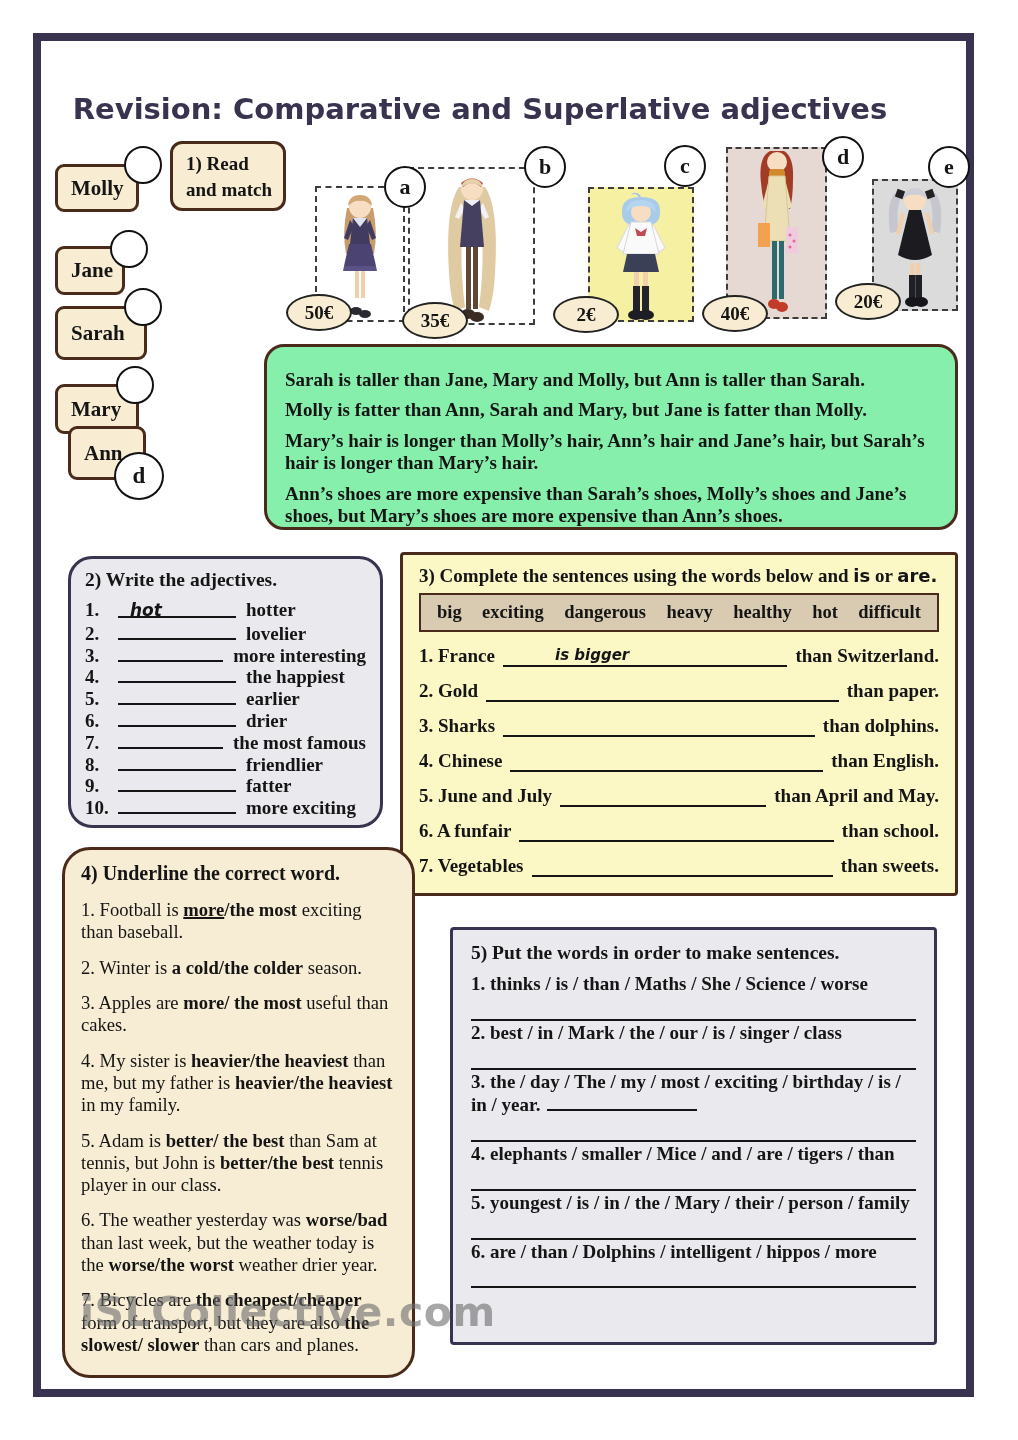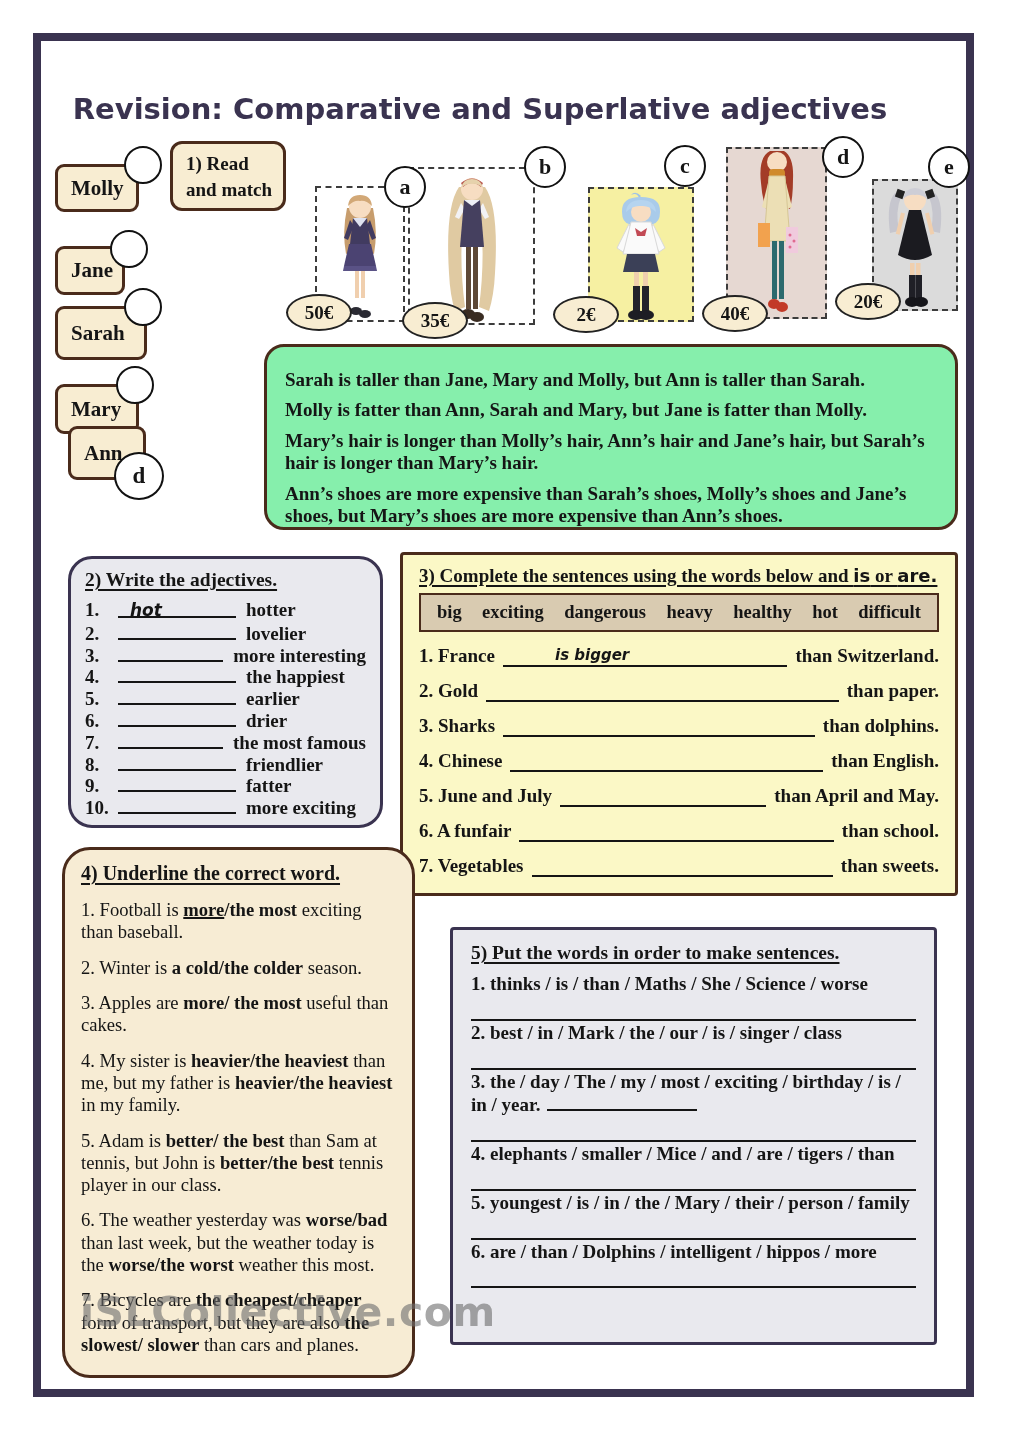--- a/index.html
+++ b/index.html
@@ -54,21 +54,21 @@
   #pr-c{left:553px;top:296px;}
   #pr-d{left:702px;top:295px;}
   #pr-e{left:835px;top:283px;}
   
   #reading-box{position:absolute;left:264px;top:344px;width:694px;height:186px;background:#86efac;
                border:3.5px solid #4a2b1b;border-radius:20px;box-sizing:border-box;padding:14px 18px;}
   #reading-box p{margin:8px 0;font-weight:bold;font-size:19px;line-height:1.18;}
   
   #s2-box{position:absolute;left:68px;top:556px;width:315px;height:272px;background:#e9e9ee;
           border:3px solid #3a3350;border-radius:24px;box-sizing:border-box;padding:10px 14px;}
-  .sec-heading{font-weight:bold;font-size:19.5px;text-decoration:underline;
+  .sec-heading{font-weight:bold;font-size:19.5px;
                text-decoration-thickness:1.6px;text-underline-offset:3px;margin:0 0 8px 0;}
   .s2-row{display:flex;align-items:baseline;height:21.8px;font-size:19px;font-weight:bold;}
   .s2-num{min-width:33px;}
   .s2-blank{display:inline-block;width:118px;border-bottom:2.4px solid #151515;height:17px;}
   .ans{font-family:"DejaVu Sans",sans-serif;font-style:italic;font-weight:bold;font-size:17px;padding-left:12px;}
   .s2-word{margin-left:10px;white-space:nowrap;}
   
   #s3-box{position:absolute;left:400px;top:552px;width:558px;height:344px;background:#fbf8c6;
           border:3.5px solid #4a2b1b;border-radius:4px;box-sizing:border-box;padding:10px 16px;}
   #s3-heading{font-size:19px;margin-bottom:6px;}
@@ -345,21 +345,21 @@
       </div>
   </div>
 
   <div id="s4-box">
     <p class="sec-heading">4) Underline the correct word.</p>
     <p class="s4-item"><span>1. Football is </span><span class="bu">more</span><span class="b">/the most</span><span> exciting than baseball.</span><span class="b"></span><span></span></p>
     <p class="s4-item"><span>2. Winter is </span><span class="bu"></span><span class="b">a cold/the colder</span><span> season.</span><span class="b"></span><span></span></p>
     <p class="s4-item"><span>3. Apples are </span><span class="bu"></span><span class="b">more/ the most</span><span> useful than cakes.</span><span class="b"></span><span></span></p>
     <p class="s4-item"><span>4. My sister is </span><span class="bu"></span><span class="b">heavier/the heaviest</span><span> than me, but my father is </span><span class="b">heavier/the heaviest</span><span> in my family.</span></p>
     <p class="s4-item"><span>5. Adam is </span><span class="bu"></span><span class="b">better/ the best</span><span> than Sam at tennis, but John is </span><span class="b">better/the best</span><span> tennis player in our class.</span></p>
-    <p class="s4-item"><span>6. The weather yesterday was </span><span class="bu"></span><span class="b">worse/bad</span><span> than last week, but the weather today is the </span><span class="b">worse/the worst</span><span> weather this most.</span></p>
+    <p class="s4-item"><span>6. The weather yesterday was </span><span class="bu"></span><span class="b">worse/bad</span><span> than last week, but the weather today is the </span><span class="b">worse/the worst</span><span> weather drier year.</span></p>
     <p class="s4-item"><span>7. Bicycles are </span><span class="bu"></span><span class="b">the cheapest/cheaper</span><span> form of transport, but they are also </span><span class="b">the slowest/ slower</span><span> than cars and planes.</span></p>
   </div>
 
   <div id="s5-box">
     <p class="sec-heading">5) Put the words in order to make sentences.</p>
     <div class="s5-item">1. thinks / is / than / Maths / She / Science / worse</div>
     <div class="s5-line"></div>
     <div class="s5-item">2. best / in / Mark / the / our / is / singer / class</div>
     <div class="s5-line"></div>
     <div class="s5-item"><span>3. the / day / The / my / most / exciting / birthday / is / in / year.</span><span class="s5-inline-line"></span></div>

